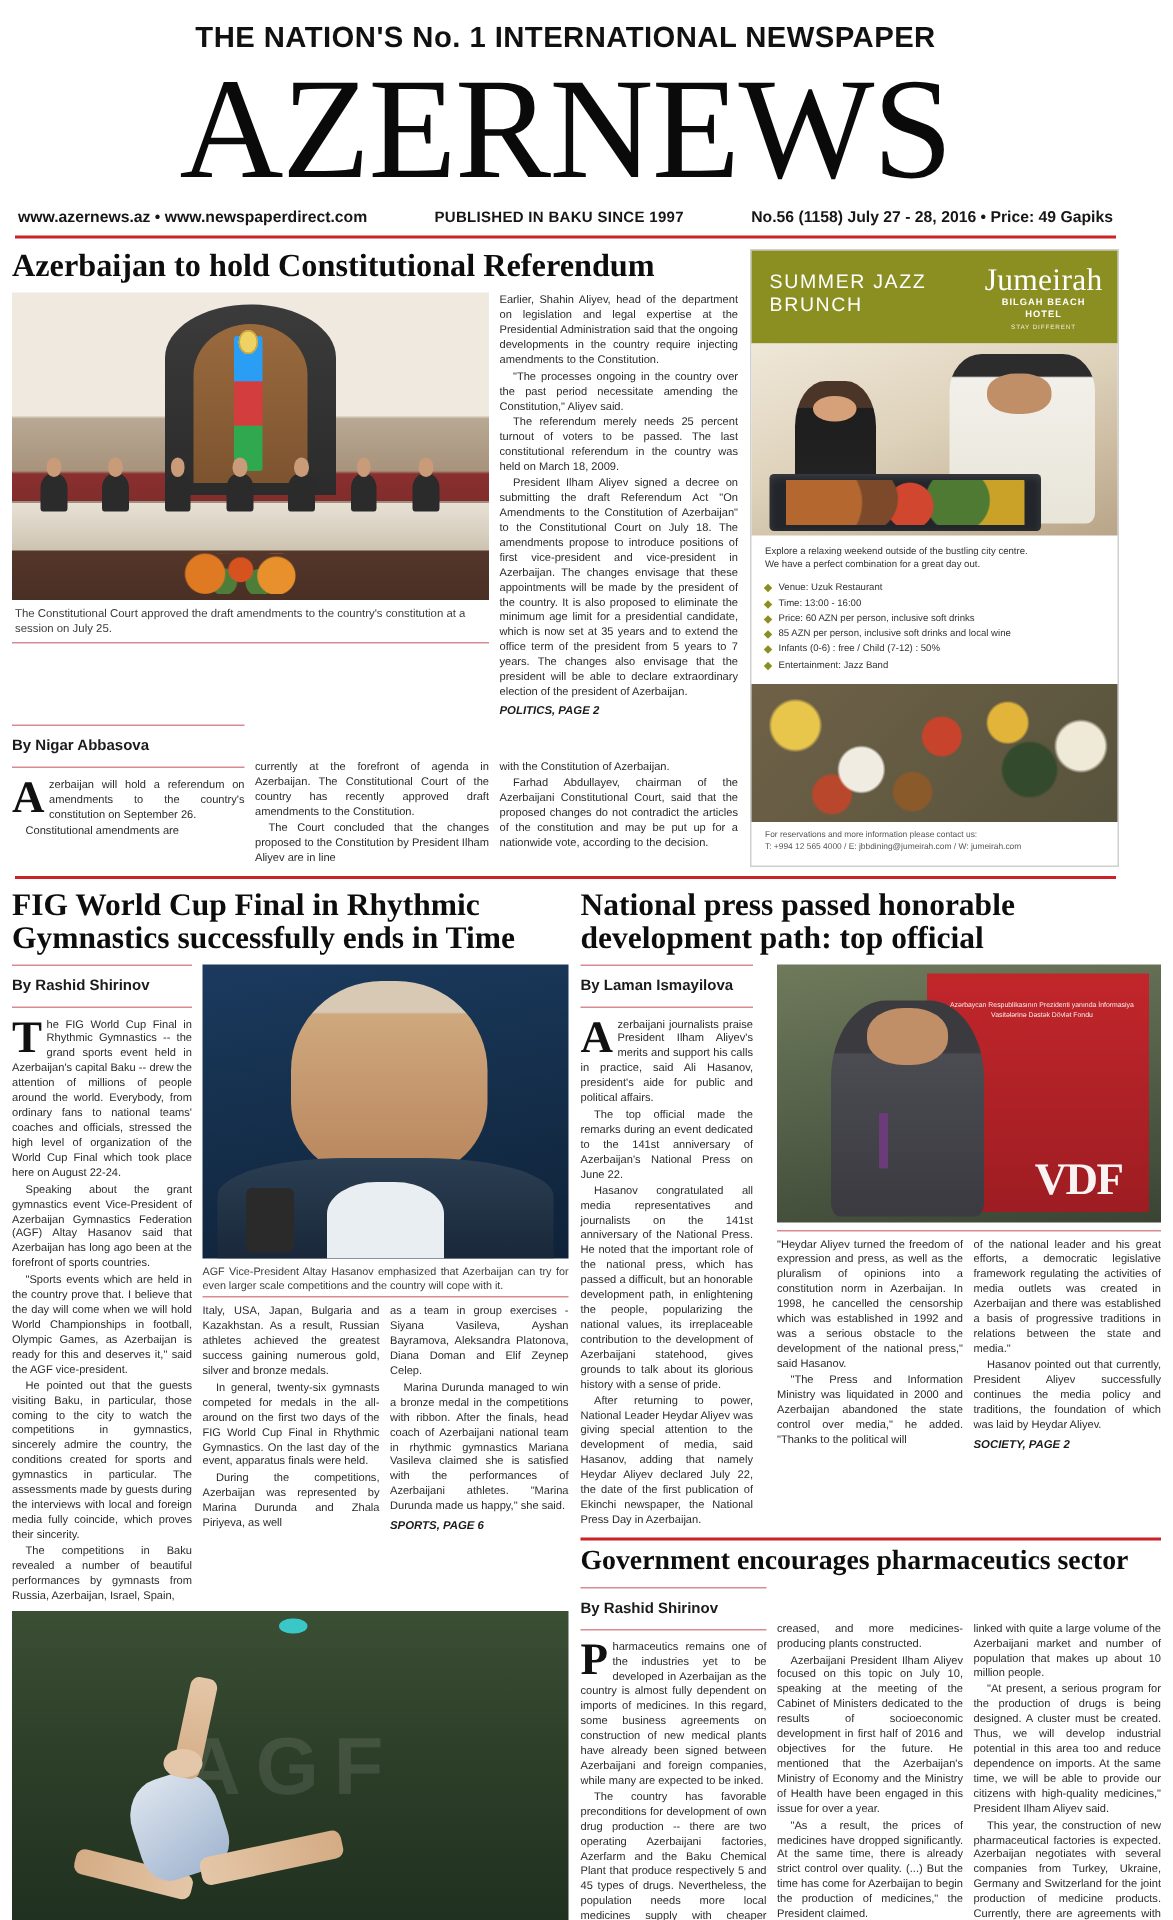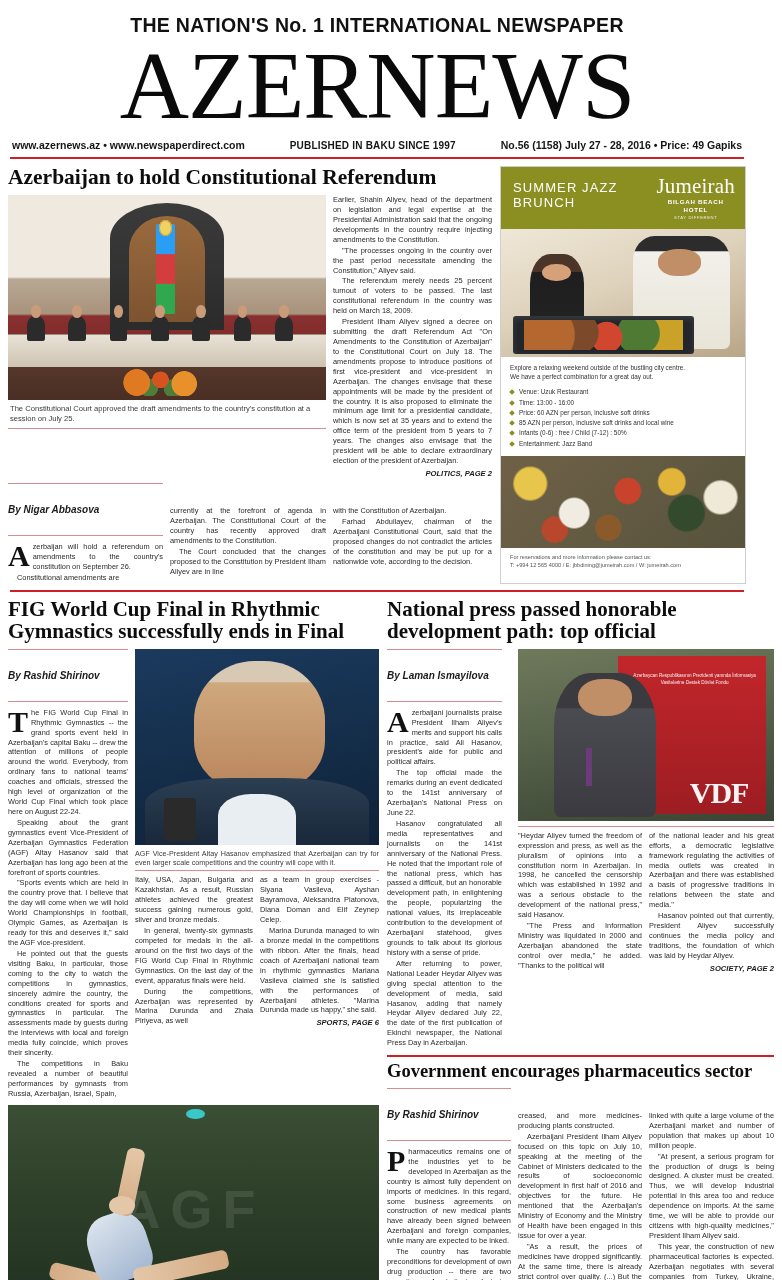--- a/index.html
+++ b/index.html
@@ -35,40 +35,40 @@
   .rule-thin { border-top: 1px solid #c9c9c9; }
 
   
   .hl-serif {
     font-family: "Liberation Serif", serif;
     font-weight: bold; color: #0d0d0d; line-height: 1.07;
   }
   .byline {
     font-size: 10px; font-weight: bold; color: #1b1b1b;
     border-top: 1.6px solid #d88c92; border-bottom: 1.6px solid #d88c92;
-    padding: 20px 0; margin-bottom: 6px; font-style: italic;
+    padding: 8px 0; margin-bottom: 6px;
   }
   .body-col {
     font-size: 7.4px; line-height: 1.34; text-align: justify;
     color: #2a2a2a; hyphens: auto;
   }
   .body-col p { margin-bottom: 1px; text-indent: 9px; }
   .body-col p.first { text-indent: 0; }
   .dropcap::first-letter {
     float: left; font-family: "Liberation Serif", serif;
     font-size: 30px; line-height: 0.82; font-weight: bold;
     padding: 2px 3px 0 0; color: #111;
   }
   .caption {
     font-size: 7.6px; text-align: left; color: #3a3a3a; line-height: 1.3;
     padding: 4px 2px;
   }
   .jumpline {
     font-size: 7.6px; font-weight: bold; font-style: italic;
-    text-align: right; color: #1b1b1b; margin-top: 3px;
+    text-align: left; color: #1b1b1b; margin-top: 3px;
   }
 
   
   .photo { position: relative; overflow: hidden; background: #8d9299; }
 
   
   .court {
     background:
       linear-gradient(180deg,#efe9df 0%,#efe9df 40%,#b8a893 41%,#a8937c 58%,#8a2f2f 59%,#7d2b2b 72%,#5c3b2e 73%,#4a2f24 100%);
   }
@@ -391,21 +391,21 @@
     </div>
   </div>
 
   <div class="rule-red" style="margin-top:6px;"></div>
 
   <div style="display:flex; gap:8px; margin-top:6px;">
 
     <div style="width:371px;">
       <div class="hl-serif" style="font-size:21px;">
         <div>FIG World Cup Final in Rhythmic</div>
-        <div>Gymnastics successfully ends in Final</div>
+        <div>Gymnastics successfully ends in Time</div>
       </div>
 
       <div style="display:flex; gap:7px; margin-top:6px;">
         <div style="width:120px;">
           <div class="byline">By Rashid Shirinov</div>
           <div class="body-col">
             <p class="first dropcap">The FIG World Cup Final in Rhythmic Gymnastics -- the grand sports event held in Azerbaijan's capital Baku -- drew the attention of millions of people around the world. Everybody, from ordinary fans to national teams' coaches and officials, stressed the high level of organization of the World Cup Final which took place here on August 22-24.</p>
             <p>Speaking about the grant gymnastics event Vice-President of Azerbaijan Gymnastics Federation (AGF) Altay Hasanov said that Azerbaijan has long ago been at the forefront of sports countries.</p>
             <p>"Sports events which are held in the country prove that. I believe that the day will come when we will hold World Championships in football, Olympic Games, as Azerbaijan is ready for this and deserves it," said the AGF vice-president.</p>
             <p>He pointed out that the guests visiting Baku, in particular, those coming to the city to watch the competitions in gymnastics, sincerely admire the country, the conditions created for sports and gymnastics in particular. The assessments made by guests during the interviews with local and foreign media fully coincide, which proves their sincerity.</p>

